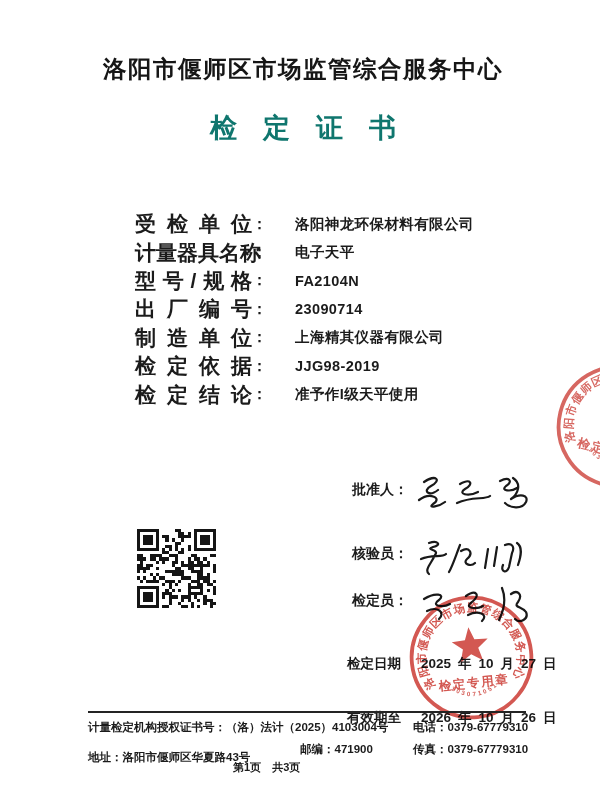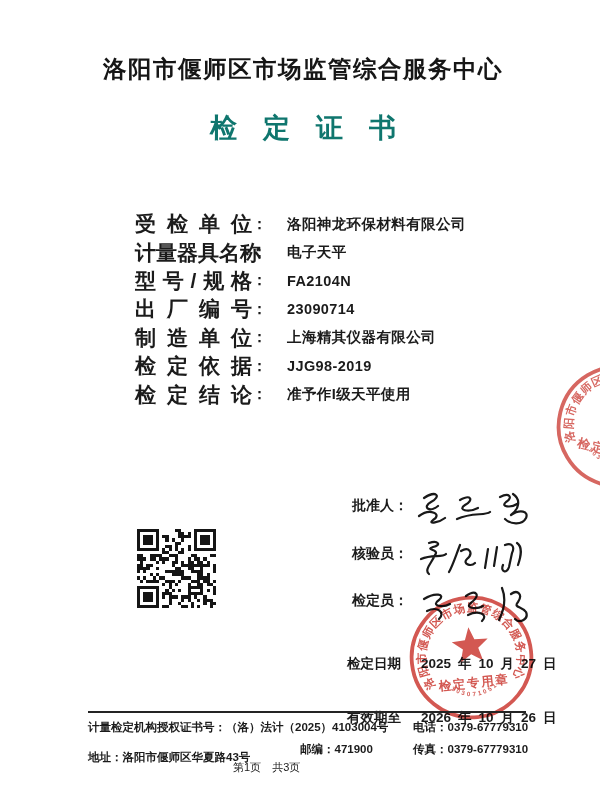--- a/index.html
+++ b/index.html
@@ -25,27 +25,27 @@
   }
   .cert-no .val{margin-left:7px;}
   
   .fields{position:absolute;top:210px;left:135px;width:420px;}
   .field-row{display:flex;align-items:center;height:28.4px;font-weight:bold;}
   .f-label{
     display:inline-block;width:117px;font-size:21px;
     text-align:justify;text-align-last:justify;white-space:nowrap;
   }
   .f-colon{font-size:15px;}
-  .f-value{margin-left:20px;font-size:14.5px;letter-spacing:0.4px;white-space:nowrap;}
+  .f-value{margin-left:28px;font-size:14.5px;letter-spacing:0.4px;white-space:nowrap;}
   
   .sig-row{position:absolute;left:352px;display:flex;align-items:flex-start;}
   .sig-row .s-label{font-size:14px;font-weight:bold;margin-top:9px;white-space:nowrap;}
   .sig-row svg{margin-left:6px;}
   .sig-stroke{fill:none;stroke:#191919;stroke-width:2.2;stroke-linecap:round;stroke-linejoin:round;}
-  #sig-approver{top:488px;}
+  #sig-approver{top:472px;}
   #sig-checker{top:536px;}
   #sig-verifier{top:583px;}
   
   .qr{position:absolute;left:137px;top:529px;width:79px;height:79px;}
   .qr svg{width:100%;height:100%;}
   .qr rect{fill:#151515;}
   
   .date-row{position:absolute;left:347px;display:flex;align-items:baseline;gap:7px;
     font-size:13.5px;font-weight:bold;white-space:nowrap;}
   .date-row .d-label{margin-right:13px;}
@@ -66,21 +66,21 @@
   .footer-row{position:absolute;left:0;width:100%;font-size:11.5px;font-weight:bold;white-space:nowrap;}
   #footer-1{top:720px;}
   #footer-2{top:742px;}
   .fp{position:absolute;}
   .fp-authz{left:88px;}
   .fp-phone{left:413px;}
   .fp-address{left:88px;margin-top:8px;}
   .fp-postcode{left:300px;}
   .fp-fax{left:413px;}
   .page-num{position:absolute;top:760px;left:0;width:88%;text-align:center;
-    font-size:11px;font-weight:normal;}
+    font-size:11px;font-weight:bold;}
   .page-num span{margin:0 4px;}
 </style>
 </head>
 <body>
 
 <div class="page">
 
   <div class="org-title">洛阳市偃师区市场监管综合服务中心</div>
   <div class="doc-title">检定证书</div>
 

